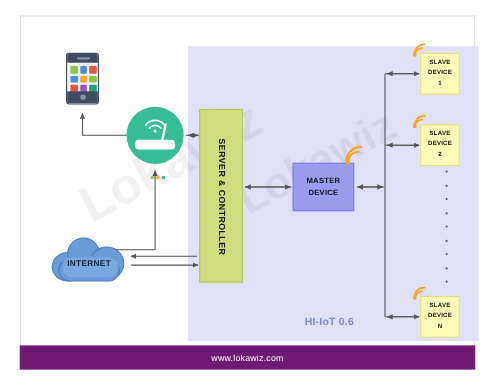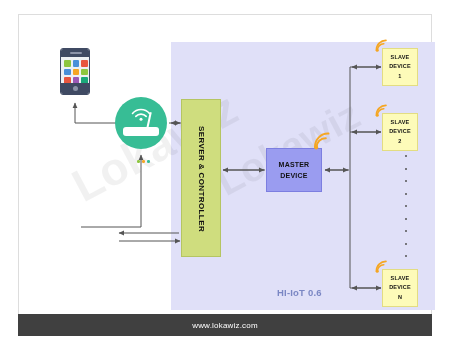--- a/index.html
+++ b/index.html
@@ -95,21 +95,21 @@
   
   .dots{position:absolute;left:385px;top:140px;width:4px;}
   .dots i{display:block;width:2px;height:2px;border-radius:50%;
           background:#555555;margin:0 auto 10.5px;}
 
   
   #wires{position:absolute;left:0;top:0;width:450px;height:348px;}
 
   
   .footer{position:absolute;left:18px;top:314px;width:414px;height:22px;
-          background:#404040;box-sizing:border-box;
+          background:#701a75;box-sizing:border-box;
           display:flex;align-items:center;justify-content:center;
           font-size:8px;color:#ffffff;letter-spacing:.2px;}
 </style>
 </head>
 <body>
 
 <div id="stage">
 
   <div class="card">
 
@@ -184,20 +184,28 @@
         </svg>
       </div>
       <div class="ant"></div>
       <div class="body">
         <div class="led" id="led0" style="left: 14px; background: rgb(142, 198, 63);"></div>
         <div class="led" id="led1" style="left: 19px; background: rgb(245, 166, 35);"></div>
         <div class="led" id="led2" style="left: 24px; background: rgb(55, 189, 149);"></div>
       </div>
     </div>
 
+    <div class="cloud">
+      <b class="c1"></b>
+      <b class="c2"></b>
+      <b class="c3"></b>
+      <b class="c4"></b>
+      <div class="inner"></div>
+      <span>INTERNET</span>
+    </div>
 
     <div class="server">
       <div class="vtext">
         <span>SERVER</span>&nbsp;<span>&amp;</span>&nbsp;<span>CONTROLLER</span>
       </div>
     </div>
 
     <div class="master">
       <div>
         <span>MASTER</span><br>

